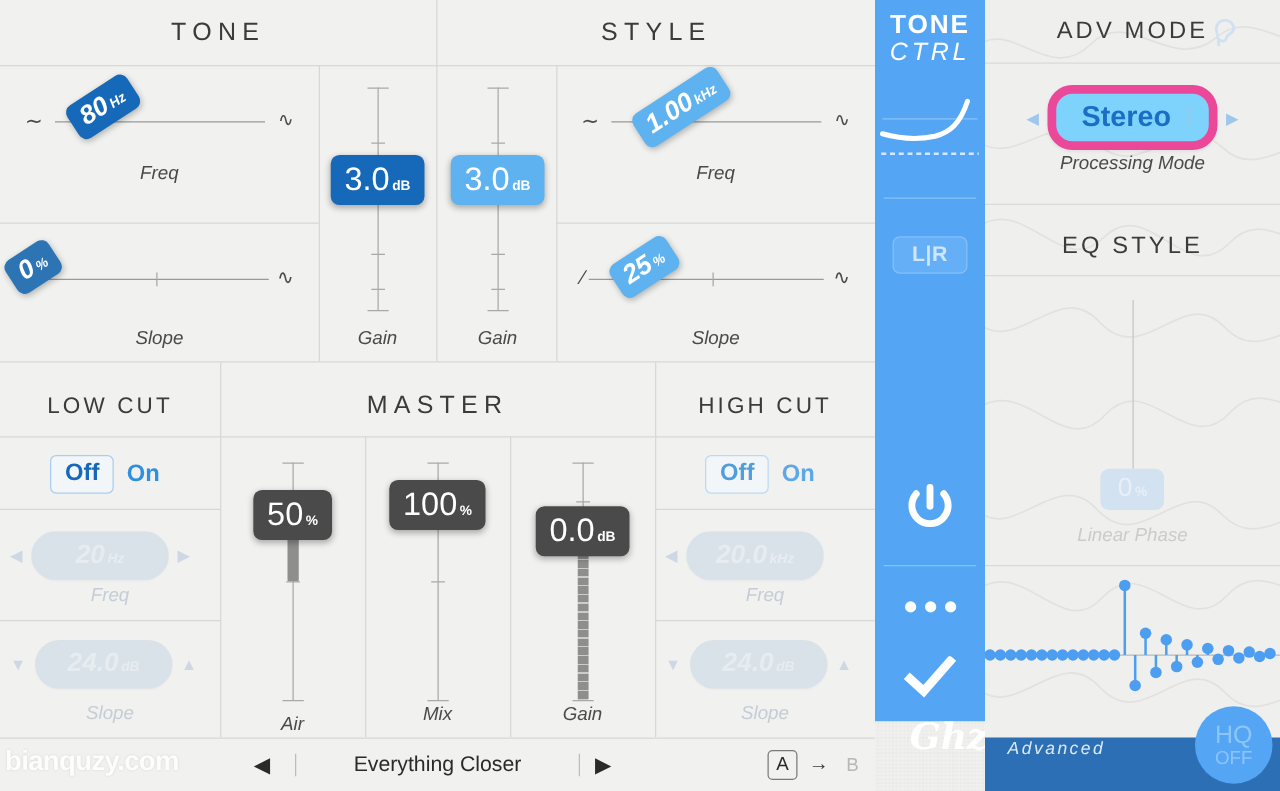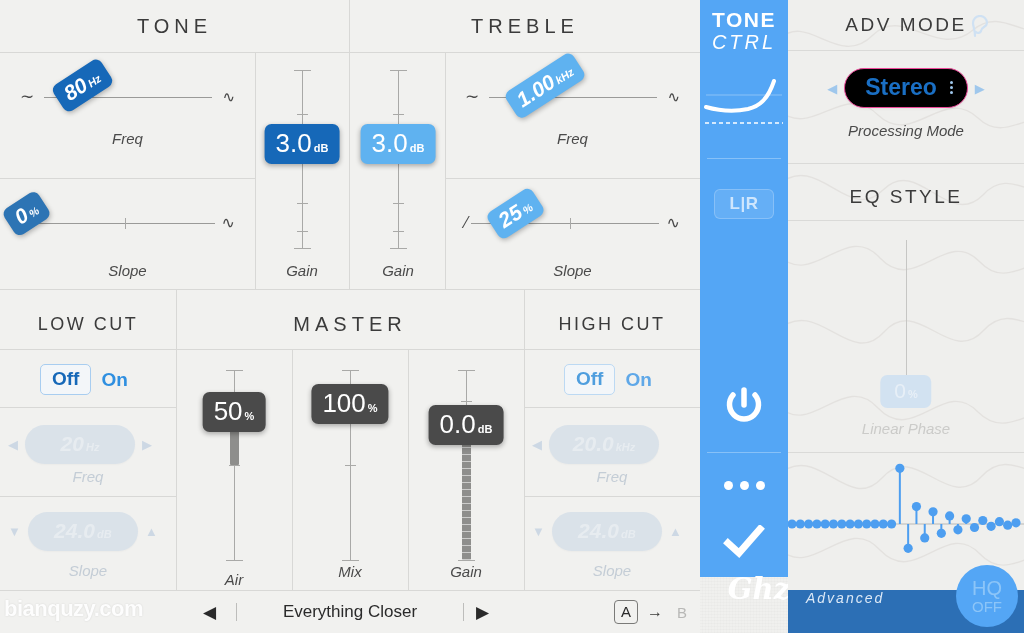--- a/index.html
+++ b/index.html
@@ -110,21 +110,21 @@
   .ghz { color: #fff; font-size: 29px; font-style: italic; font-family: "DejaVu Serif", serif; font-weight: 700; margin-left: 30px; }
 
   
   .right { position: absolute; left: 788px; top: 0; width: 236px; height: 633px; background: #efefed; overflow: hidden; }
   .r-title { position: absolute; width: 100%; text-align: center; font-size: 19px; letter-spacing: 2.5px; color: #3b3b3b; }
   .r-hline { position: absolute; left: 0; width: 236px; height: 1px; background: #dadad8; }
 
   .mode-row { position: absolute; left: 0; width: 236px; display: flex; align-items: center; justify-content: center; gap: 7px; }
   .m-arrow { color: #9fc7ec; font-size: 13px; }
   .mode-pill {
-    border: 1px solid #ec4899; border-radius: 20px; background: #000000;
+    border: 7px solid #ec4899; border-radius: 20px; background: #7dd3fc;
     padding: 5px 14px 6px 20px; display: flex; align-items: center; gap: 13px;
     box-shadow: 0 1px 3px rgba(0,0,0,.06);
   }
   .mode-pill .mv { font-size: 23px; font-weight: 700; color: #1a6fc4; }
   .kebab { display: flex; flex-direction: column; gap: 2px; }
   .kebab i { width: 3px; height: 3px; border-radius: 50%; background: #9fc7ec; display: block; }
 
   .lin-slider { position: absolute; left: 0; width: 236px; }
   .lin-track { position: absolute; left: 50%; width: 1px; background: #c6c6c4; margin-left: -0.5px; }
   .lin-pill {
@@ -166,21 +166,21 @@
 
 <div id="app">
   <div class="tex"></div>
 
   <div class="left">
 
     <div class="panel-hdr" style="left:0;top:0;width:349px;">
       <div class="sect-title">TONE</div>
     </div>
     <div class="panel-hdr" style="left:350px;top:0;width:350px;">
-      <div class="sect-title">TREBLE</div>
+      <div class="sect-title">STYLE</div>
     </div>
 
     <div class="hline" style="left:0;top:52px;width:700px;"></div>
     <div class="hline" style="left:0;top:178px;width:255px;"></div>
     <div class="hline" style="left:445px;top:178px;width:255px;"></div>
     <div class="hline" style="left:0;top:289px;width:700px;"></div>
     <div class="vline" style="left:255px;top:52px;height:237px;"></div>
     <div class="vline" style="left:349px;top:0px;height:289px;"></div>
     <div class="vline" style="left:445px;top:52px;height:237px;"></div>
 

